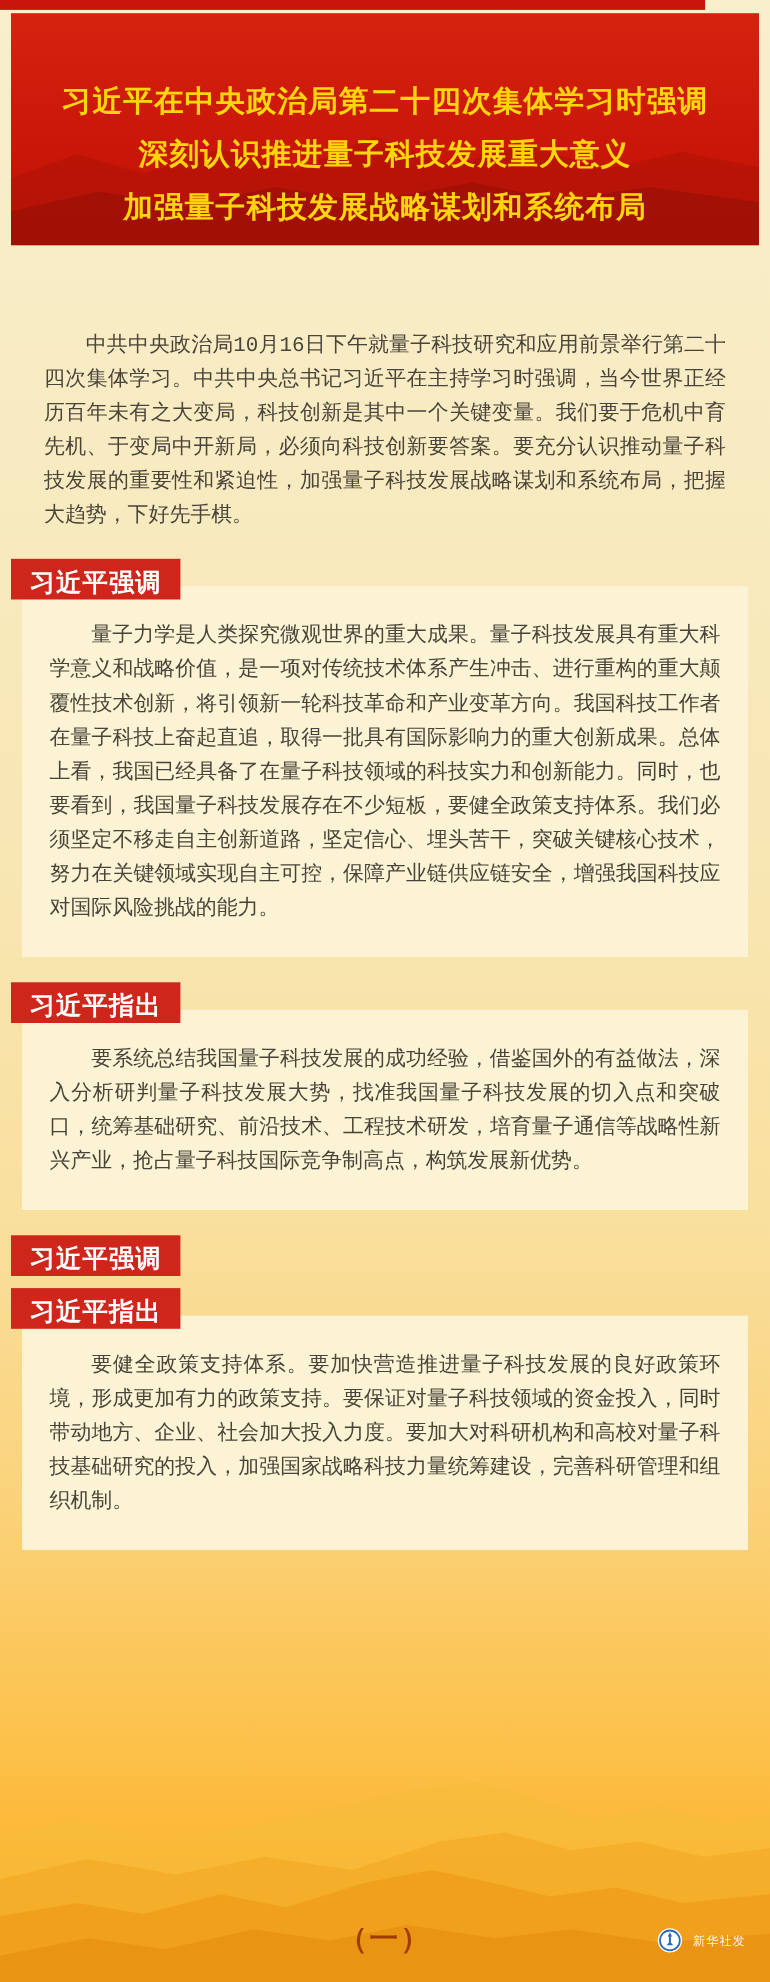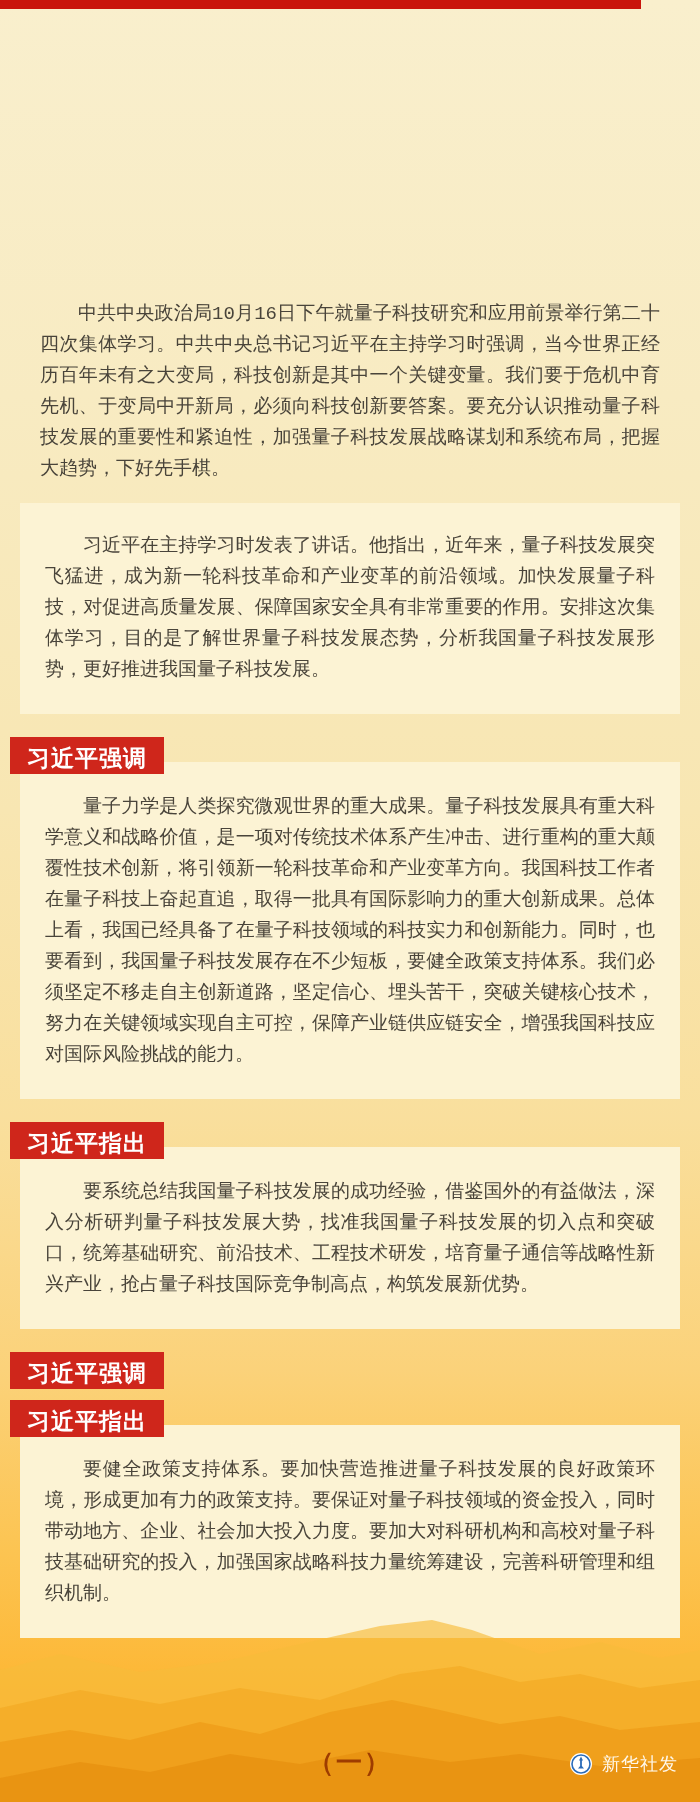--- a/index.html
+++ b/index.html
@@ -35,37 +35,45 @@
 
   .footer { position:absolute; left:0; bottom:0; width:700px; height:190px; }
   .footer svg.mountains { position:absolute; left:0; top:0; }
   .page-number {
     position:absolute; left:0; right:0; bottom:22px; text-align:center;
     font-size:26px; font-weight:bold; color:#9e3c00; letter-spacing:2px;
   }
   .credit {
     position:absolute; right:22px; bottom:26px; display:flex; align-items:center; gap:9px;
   }
-  .credit-text { font-size:18px; color:#fff8ec; letter-spacing:1px; }
+  .credit-text { font-size:11px; color:#fff8ec; letter-spacing:1px; }
 </style>
 </head>
 <body>
 
 <div class="page">
 
   <div class="top-strip"></div>
 
+  <div class="banner">
+    <svg width="680" height="211" viewBox="0 0 680 211" preserveAspectRatio="none">
+      <path d="M0,150 L60,128 L120,146 L190,124 L260,142 L330,112 L400,138 L470,120 L540,142 L610,126 L680,140 L680,211 L0,211 Z" fill="#a81106" opacity="0.45"></path>
+      <path d="M0,180 L80,162 L160,176 L240,158 L320,172 L420,154 L500,170 L580,158 L680,172 L680,211 L0,211 Z" fill="#8f0d04" opacity="0.5"></path>
+    </svg>
+    <div class="banner-titles">
+      <div class="banner-title">习近平在中央政治局第二十四次集体学习时强调</div>
+      <div class="banner-title">深刻认识推进量子科技发展重大意义</div>
+      <div class="banner-title">加强量子科技发展战略谋划和系统布局</div>
+    </div>
+  </div>
 
   <div class="content">
 
     <p class="para intro-1">中共中央政治局10月16日下午就量子科技研究和应用前景举行第二十四次集体学习。中共中央总书记习近平在主持学习时强调，当今世界正经历百年未有之大变局，科技创新是其中一个关键变量。我们要于危机中育先机、于变局中开新局，必须向科技创新要答案。要充分认识推动量子科技发展的重要性和紧迫性，加强量子科技发展战略谋划和系统布局，把握大趋势，下好先手棋。</p>
 
-    <div class="card card-intro">
-      <p class="para">习近平在主持学习时发表了讲话。他指出，近年来，量子科技发展突飞猛进，成为新一轮科技革命和产业变革的前沿领域。加快发展量子科技，对促进高质量发展、保障国家安全具有非常重要的作用。安排这次集体学习，目的是了解世界量子科技发展态势，分析我国量子科技发展形势，更好推进我国量子科技发展。</p>
-    </div>
 
     <div class="section">
       <div class="badge-row">
         <span class="badge">习近平强调</span>
       </div>
       <div class="card">
         <p class="para">量子力学是人类探究微观世界的重大成果。量子科技发展具有重大科学意义和战略价值，是一项对传统技术体系产生冲击、进行重构的重大颠覆性技术创新，将引领新一轮科技革命和产业变革方向。我国科技工作者在量子科技上奋起直追，取得一批具有国际影响力的重大创新成果。总体上看，我国已经具备了在量子科技领域的科技实力和创新能力。同时，也要看到，我国量子科技发展存在不少短板，要健全政策支持体系。我们必须坚定不移走自主创新道路，坚定信心、埋头苦干，突破关键核心技术，努力在关键领域实现自主可控，保障产业链供应链安全，增强我国科技应对国际风险挑战的能力。</p>
       </div>
     </div>
 

